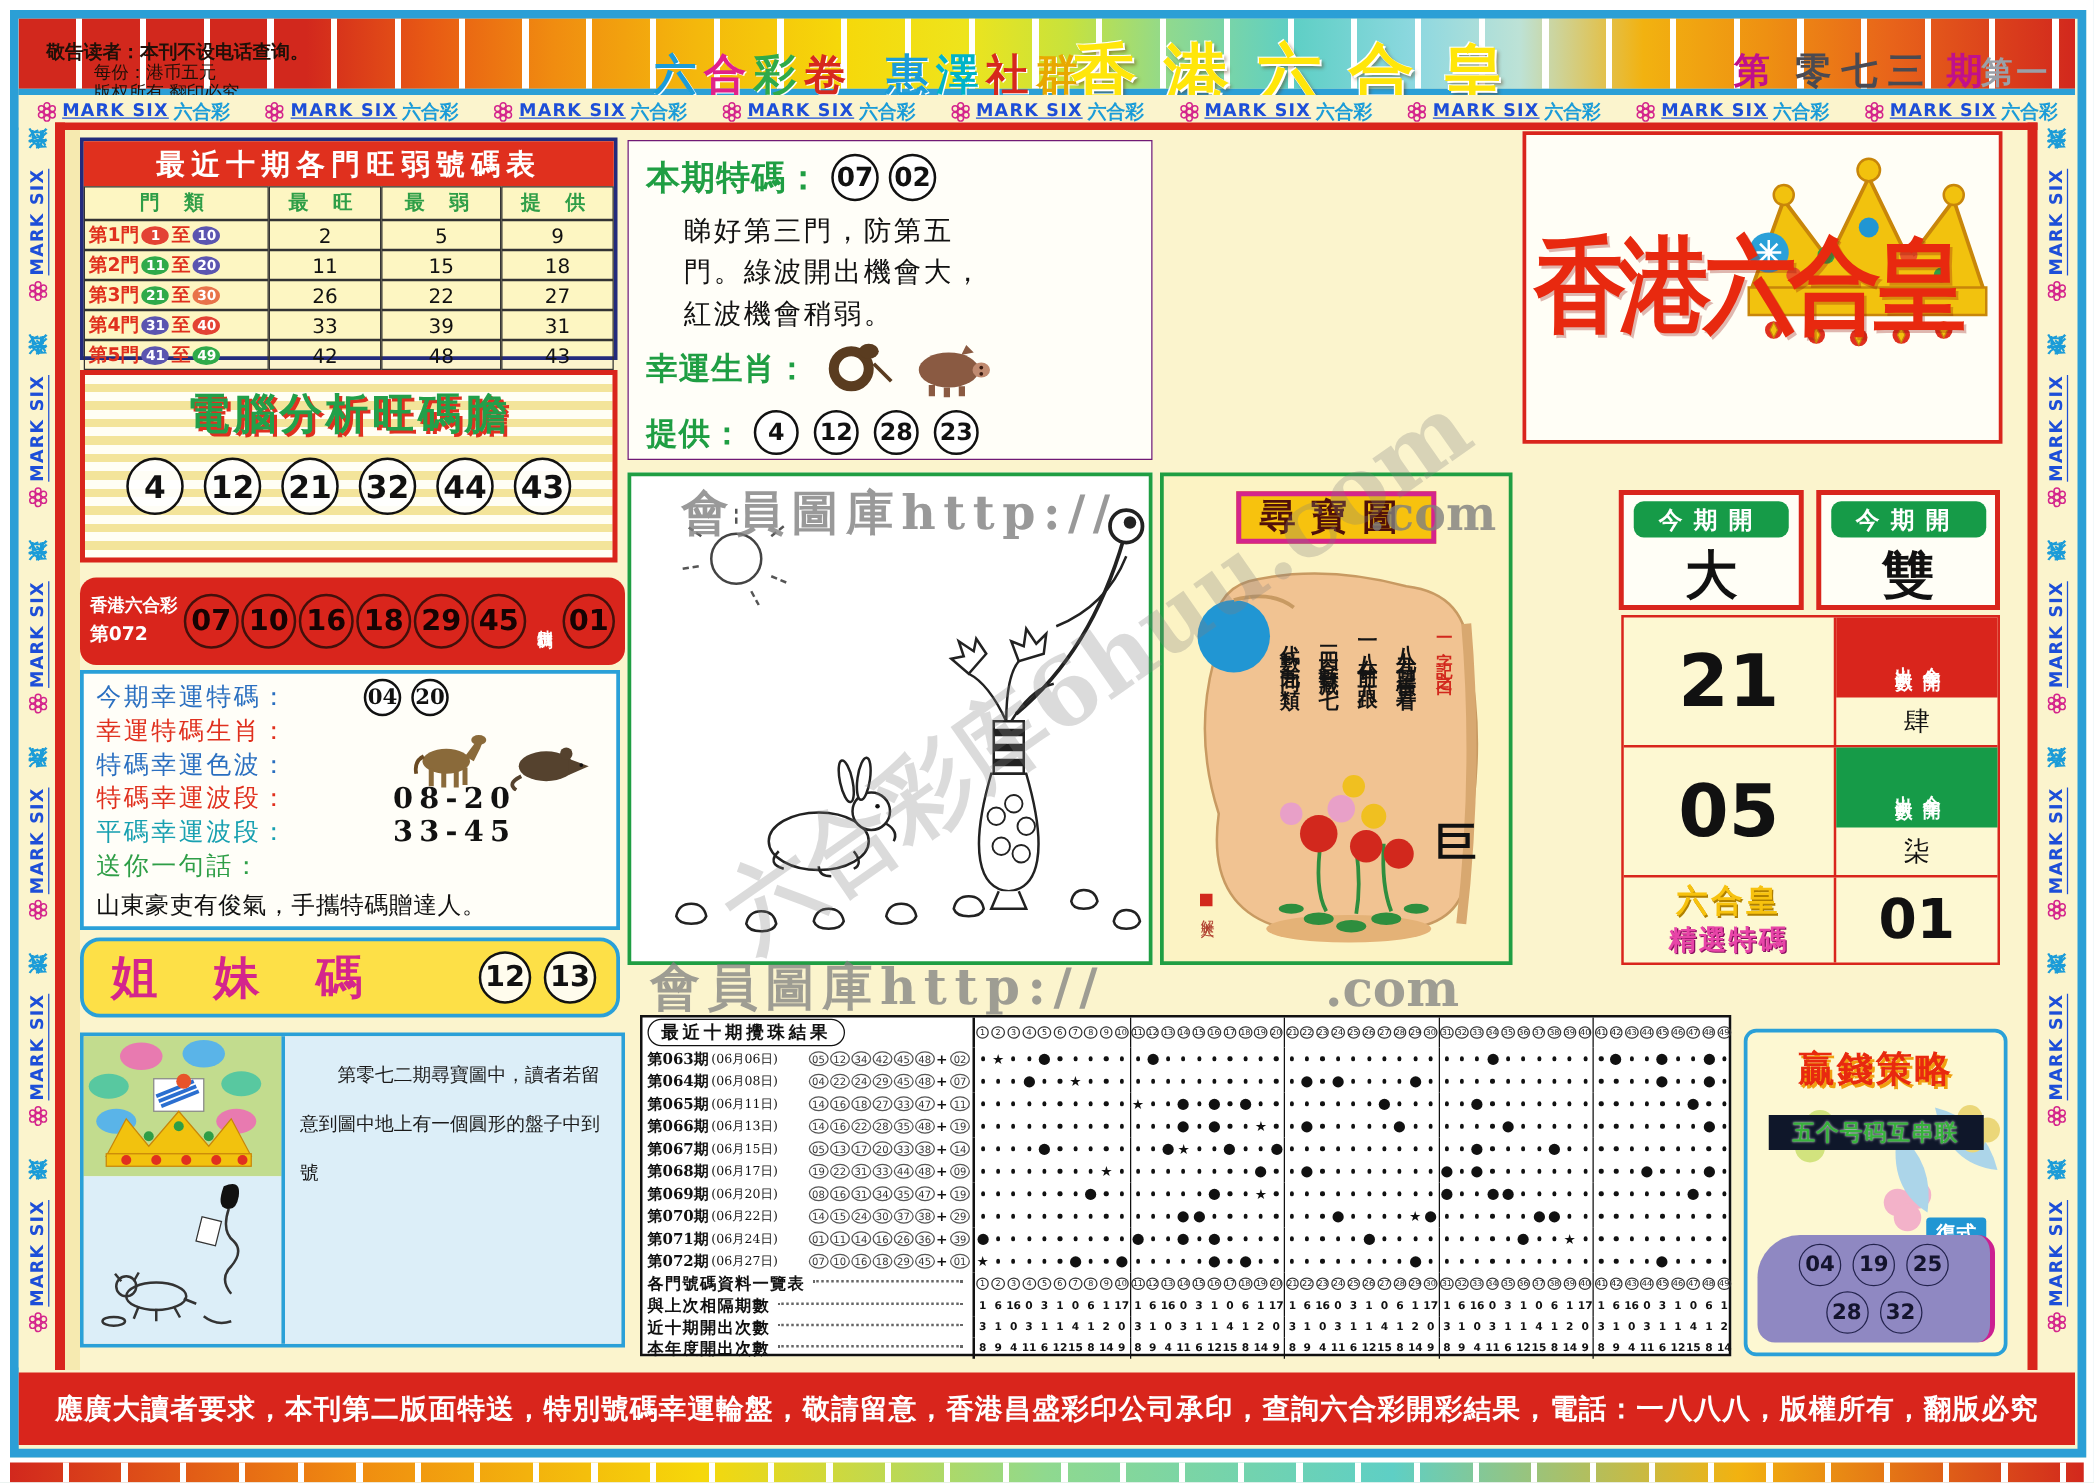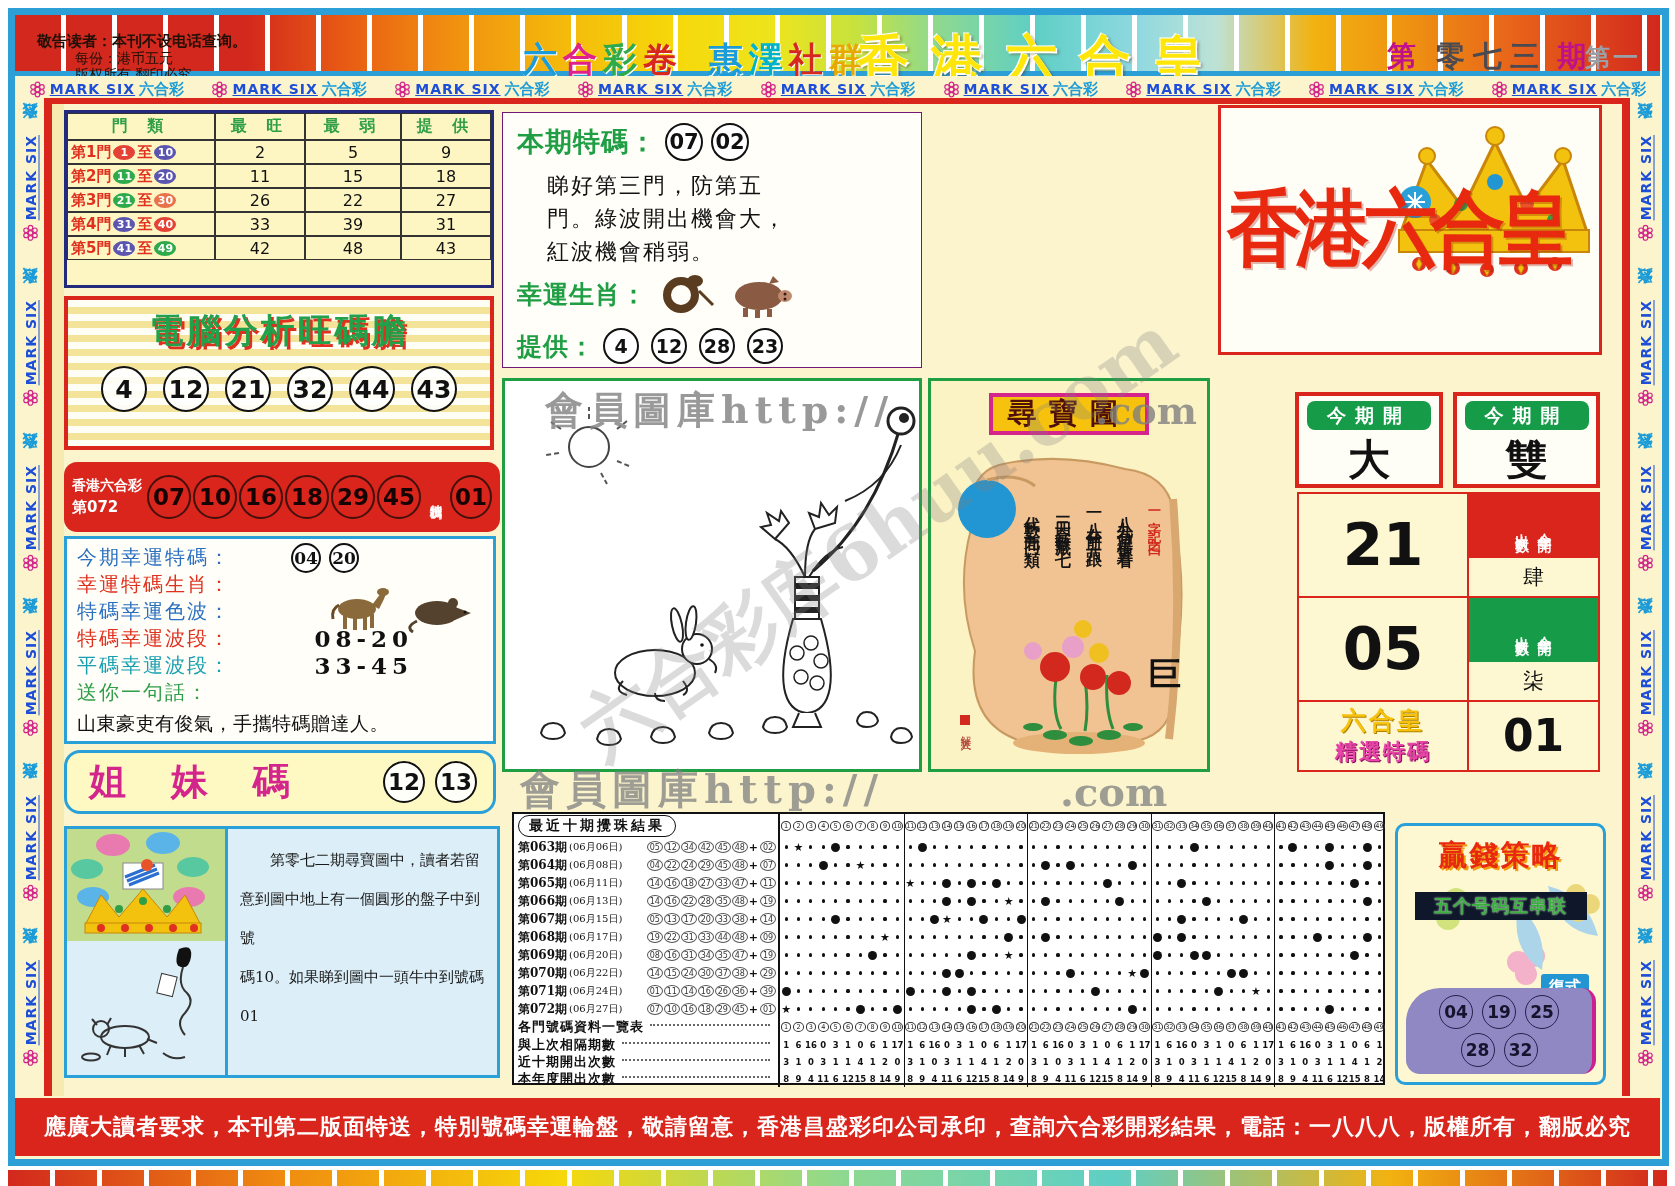--- a/index.html
+++ b/index.html
@@ -70,21 +70,21 @@
   
   .lucky{left:64px;top:536px;width:432px;height:208px;border:3px solid #2aa0d8;background:#fffef8;
     box-sizing:border-box;padding:5px 10px;font-family:"DejaVu Serif","Liberation Serif",serif;}
   .lk-line{display:flex;align-items:center;height:27px;}
   .lk-label{font-size:20px;font-weight:normal;letter-spacing:2px;}
   .lk-blue{color:#2a6fc0;} .lk-red{color:#e0301e;} .lk-teal{color:#18a0b0;} .lk-green{color:#2e9e47;}
   .lk-range{font-size:23px;letter-spacing:5px;margin-left:auto;margin-right:70px;font-weight:bold;}
   .lk-motto{font-size:19px;margin-top:5px;letter-spacing:0.5px;}
   .lk-animals{position:absolute;right:14px;top:40px;display:flex;gap:6px;align-items:flex-end;}
   
-  .sister{left:64px;top:750px;width:432px;height:64px;border:3px solid #2aa0d8;border-radius:16px;background:#fef9c3;
+  .sister{left:64px;top:750px;width:432px;height:64px;border:3px solid #2aa0d8;border-radius:16px;background:#fde047;
     box-sizing:border-box;display:flex;align-items:center;}
   .sis-title{color:#d4258c;font-size:37px;font-weight:bold;letter-spacing:16px;margin-left:22px;
     font-family:"DejaVu Serif","Liberation Serif",serif;}
   .sis-nums{margin-left:auto;margin-right:16px;display:flex;gap:10px;}
   
   .crownpanel{left:64px;top:826px;width:436px;height:252px;border:3px solid #2aa0d8;box-sizing:border-box;display:flex;}
   .cp-left{width:158px;border-right:3px solid #2aa0d8;display:flex;flex-direction:column;}
   .cp-crown{height:112px;background:#c2dc8e;}
   .cp-dog{flex:1;background:#dceef8;}
   .cp-text{flex:1;background:#dceef8;padding:12px 8px 0 12px;font-size:15px;line-height:2.6;color:#1a1a1a;
@@ -484,20 +484,21 @@
         <span class="ms-en">MARK SIX</span>
         <span class="ms-cn">六合彩</span>
       </span>
     </div>
   <div class="abs ycol" style="left:52px;top:104px;width:12px;height:992px;"></div>
   <div class="abs rail" style="left:44px;top:98px;width:8px;height:998px;"></div>
   <div class="abs rail" style="left:1622px;top:98px;width:8px;height:998px;"></div>
   <div class="abs rail" style="left:44px;top:98px;width:1586px;height:6px;"></div>
 
   <div class="abs hotcold">
+    <div class="hc-title">最近十期各門旺弱號碼表</div>
     <div class="hc-grid" id="hcGrid">
         <div class="hc-cell hc-head">門 類</div>
         <div class="hc-cell hc-head">最 旺</div>
         <div class="hc-cell hc-head">最 弱</div>
         <div class="hc-cell hc-head">提 供</div>
         <div class="hc-cell hc-gate">
           <span>第1門</span>
           <span class="oval" style="background: rgb(227, 66, 52);">1</span>
           <span>至</span>
           <span class="oval" style="background: rgb(91, 85, 176);">10</span>
@@ -663,21 +664,20 @@
           <path d="M30,84 l-5,-6 M40,84 l4,-7" stroke="#333" stroke-width="2"></path>
           <path d="M44,104 l-4,10 M58,106 l0,10 M72,104 l5,9 M80,98 l10,4" stroke="#333" stroke-width="2"></path>
           <ellipse cx="24" cy="116" rx="9" ry="3.5" fill="none" stroke="#333" stroke-width="2"></ellipse>
           <path d="M96,112 q10,8 22,4" stroke="#333" stroke-width="2" fill="none"></path>
         </svg>
       </div>
     </div>
     <div class="cp-text">
       <div class="ind">第零七二期尋寶圖中，讀者若留</div>
       <div>意到圖中地上有一個圓形的盤子中到號</div>
-      <div>碼10。如果睇到圖中一頭牛中到號碼01</div>
     </div>
   </div>
 
   <div class="abs forecast">
     <div class="fc-row">
       <span class="fc-label" style="font-size:27px;">本期特碼：</span>
       <span class="circ c38">07</span>
       <span class="circ c38">02</span>
     </div>
     <div class="fc-advice">

